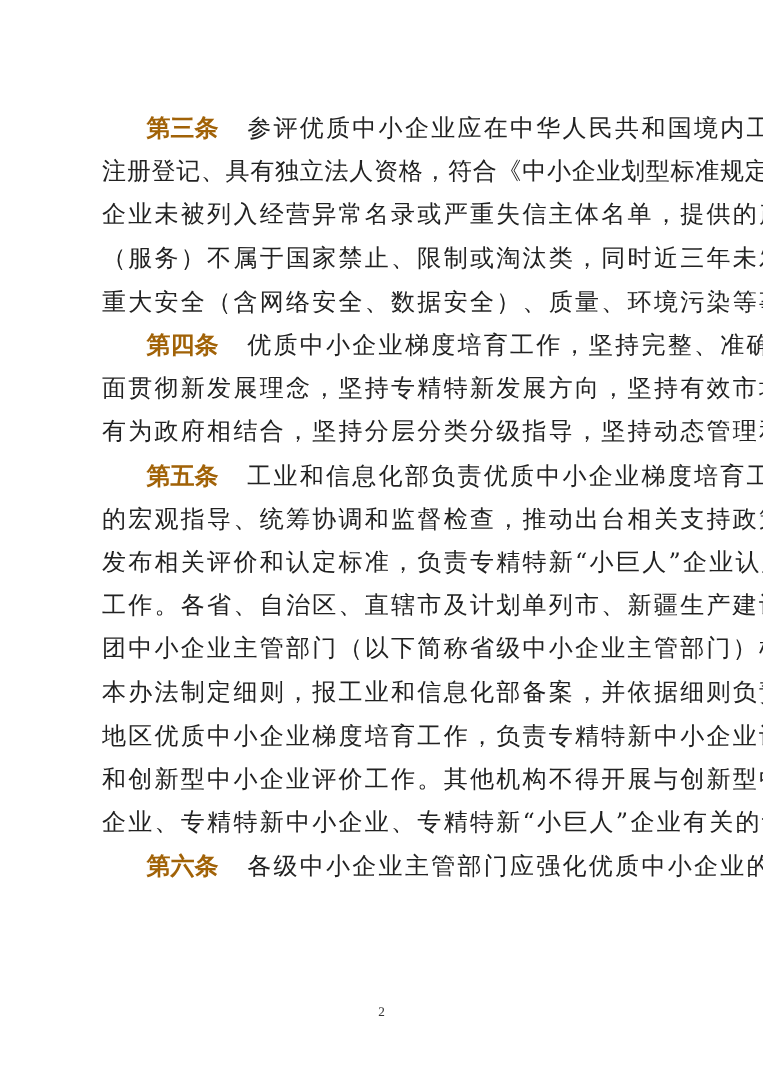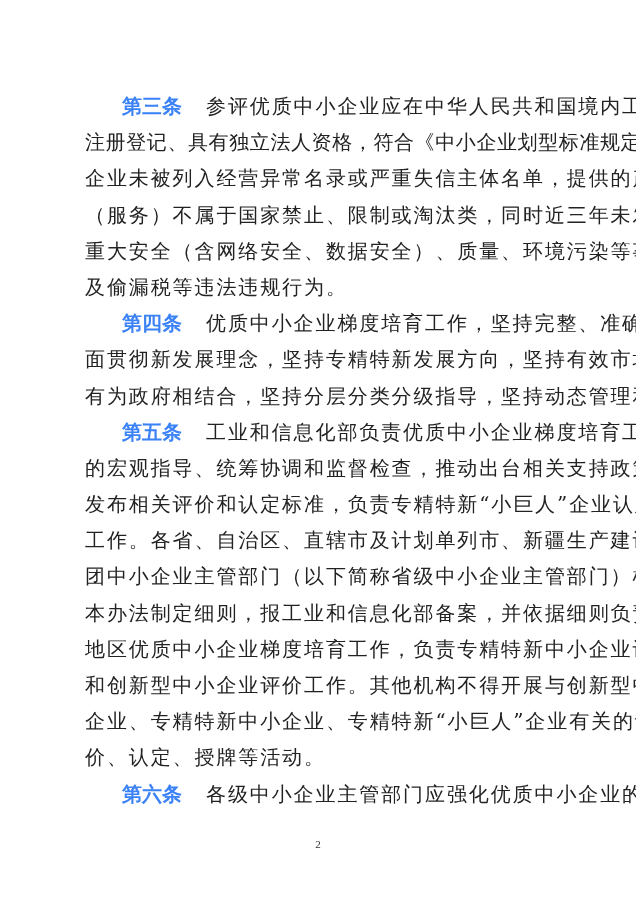--- a/index.html
+++ b/index.html
@@ -3,55 +3,53 @@
 <meta charset="utf-8">
 <style>
   html, body { margin:0; padding:0; background:#ffffff; }
   body { width:636px; height:900px; position:relative; overflow:hidden;
          font-family:"DejaVu Serif", "Liberation Serif", serif; color:#222; }
   .page { position:absolute; left:85px; top:88px; width:468px; }
   .line { display:block; height:36.2px; line-height:36.2px; font-size:20px;
           letter-spacing:1.9px; white-space:nowrap; text-align:justify; text-align-last:justify; }
   .line.last { text-align-last:left; }
   .indent { padding-left:37px; }
-  .art { font-family:Liberation Sans, sans-serif; font-weight:bold; letter-spacing:0; margin-right:24px; color:#3b82f6; }
+  .art { font-family:Liberation Sans, sans-serif; font-weight:bold; letter-spacing:0; margin-right:24px; color:#a16207; }
   .pagenum { position:absolute; left:0; width:636px; top:838px; text-align:center;
              font-size:11px; color:#333; font-family:"Liberation Serif", serif; }
 </style>
 </head>
 <body>
 
 <div class="page">
 
   <div class="para">
     <span class="line indent"><span class="art">第三条</span><span>参评优质中小企业应在中华人民共和国境内工商</span></span>
     <span class="line" style="letter-spacing:0.6px">注册登记、具有独立法人资格，符合《中小企业划型标准规定》，</span>
     <span class="line">企业未被列入经营异常名录或严重失信主体名单，提供的产品</span>
     <span class="line">（服务）不属于国家禁止、限制或淘汰类，同时近三年未发生</span>
     <span class="line">重大安全（含网络安全、数据安全）、质量、环境污染等事故以</span>
-    <span class="line last">及偷漏税等违法违规行为。</span>
   </div>
 
   <div class="para">
     <span class="line indent"><span class="art">第四条</span><span>优质中小企业梯度培育工作，坚持完整、准确、全</span></span>
     <span class="line">面贯彻新发展理念，坚持专精特新发展方向，坚持有效市场与</span>
     <span class="line">有为政府相结合，坚持分层分类分级指导，坚持动态管理和精</span>
   </div>
 
   <div class="para">
     <span class="line indent"><span class="art">第五条</span><span>工业和信息化部负责优质中小企业梯度培育工作</span></span>
     <span class="line">的宏观指导、统筹协调和监督检查，推动出台相关支持政策，</span>
     <span class="line">发布相关评价和认定标准，负责专精特新“小巨人”企业认定</span>
     <span class="line">工作。各省、自治区、直辖市及计划单列市、新疆生产建设兵</span>
     <span class="line">团中小企业主管部门（以下简称省级中小企业主管部门）根据</span>
     <span class="line">本办法制定细则，报工业和信息化部备案，并依据细则负责本</span>
     <span class="line">地区优质中小企业梯度培育工作，负责专精特新中小企业认定</span>
     <span class="line">和创新型中小企业评价工作。其他机构不得开展与创新型中小</span>
     <span class="line">企业、专精特新中小企业、专精特新“小巨人”企业有关的评</span>
-    <span class="line last">价、认定、授牌等活动。</span>
   </div>
 
   <div class="para">
     <span class="line indent"><span class="art">第六条</span><span>各级中小企业主管部门应强化优质中小企业的动</span></span>
   </div>
 
 </div>
 
 <div class="pagenum">2</div>
 

